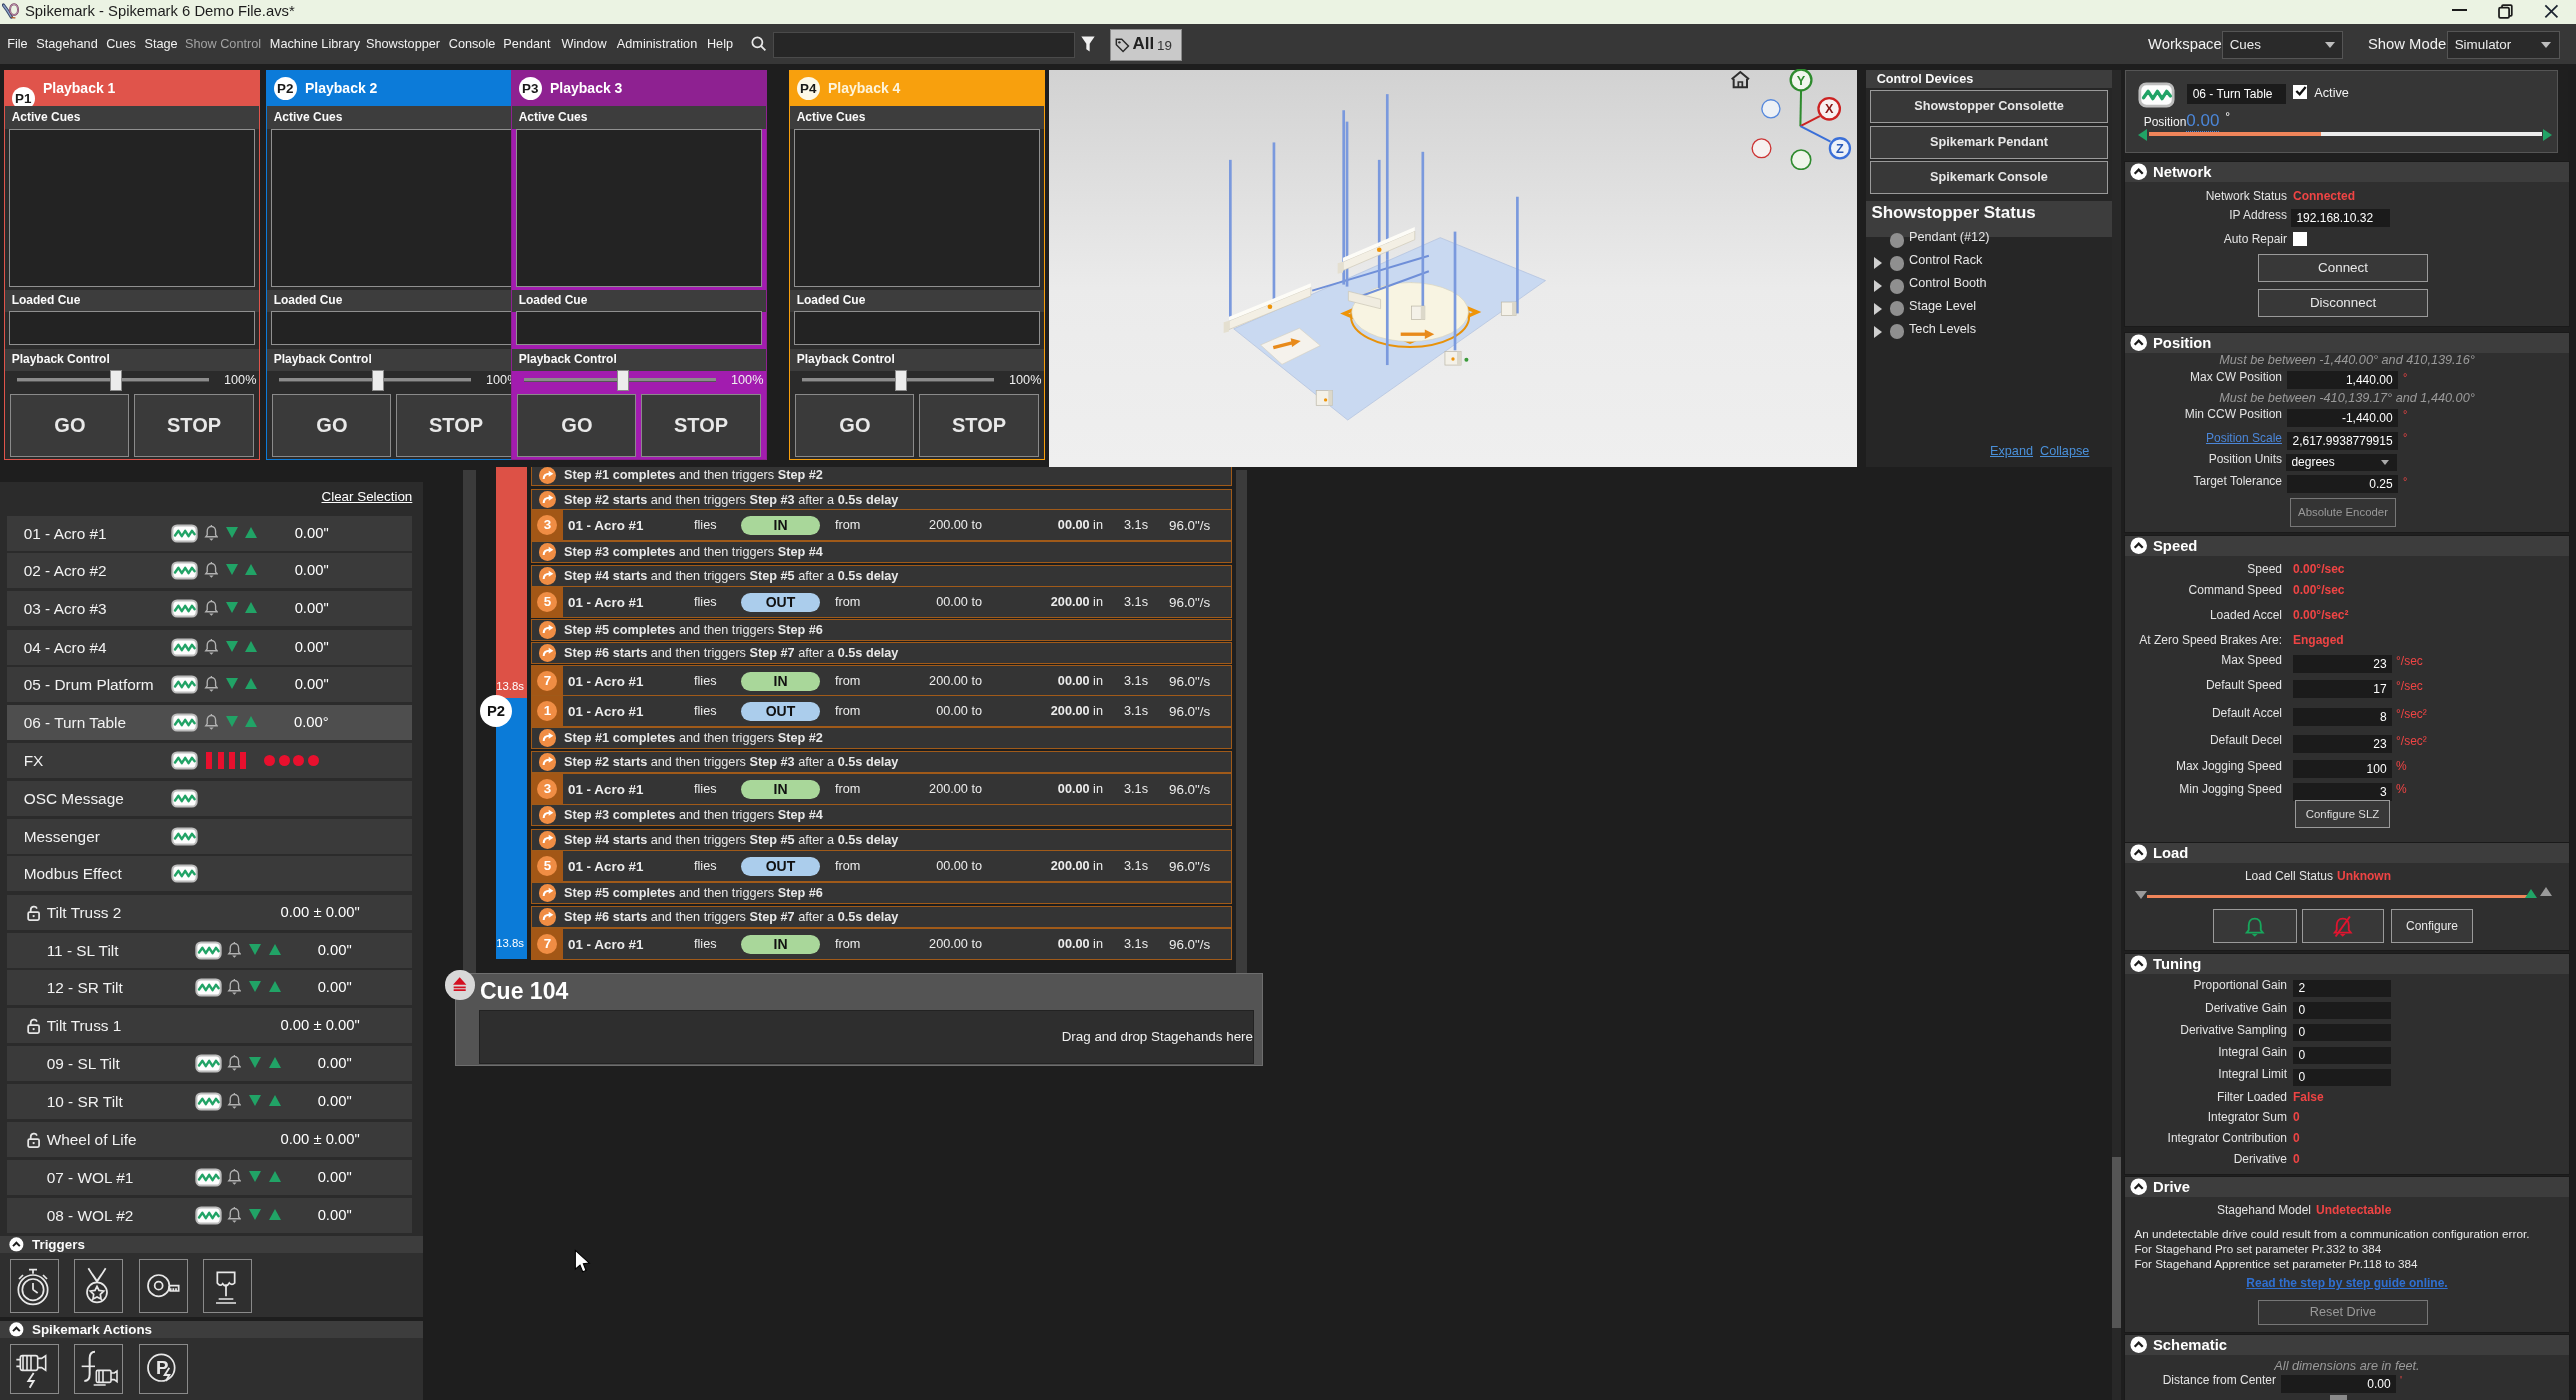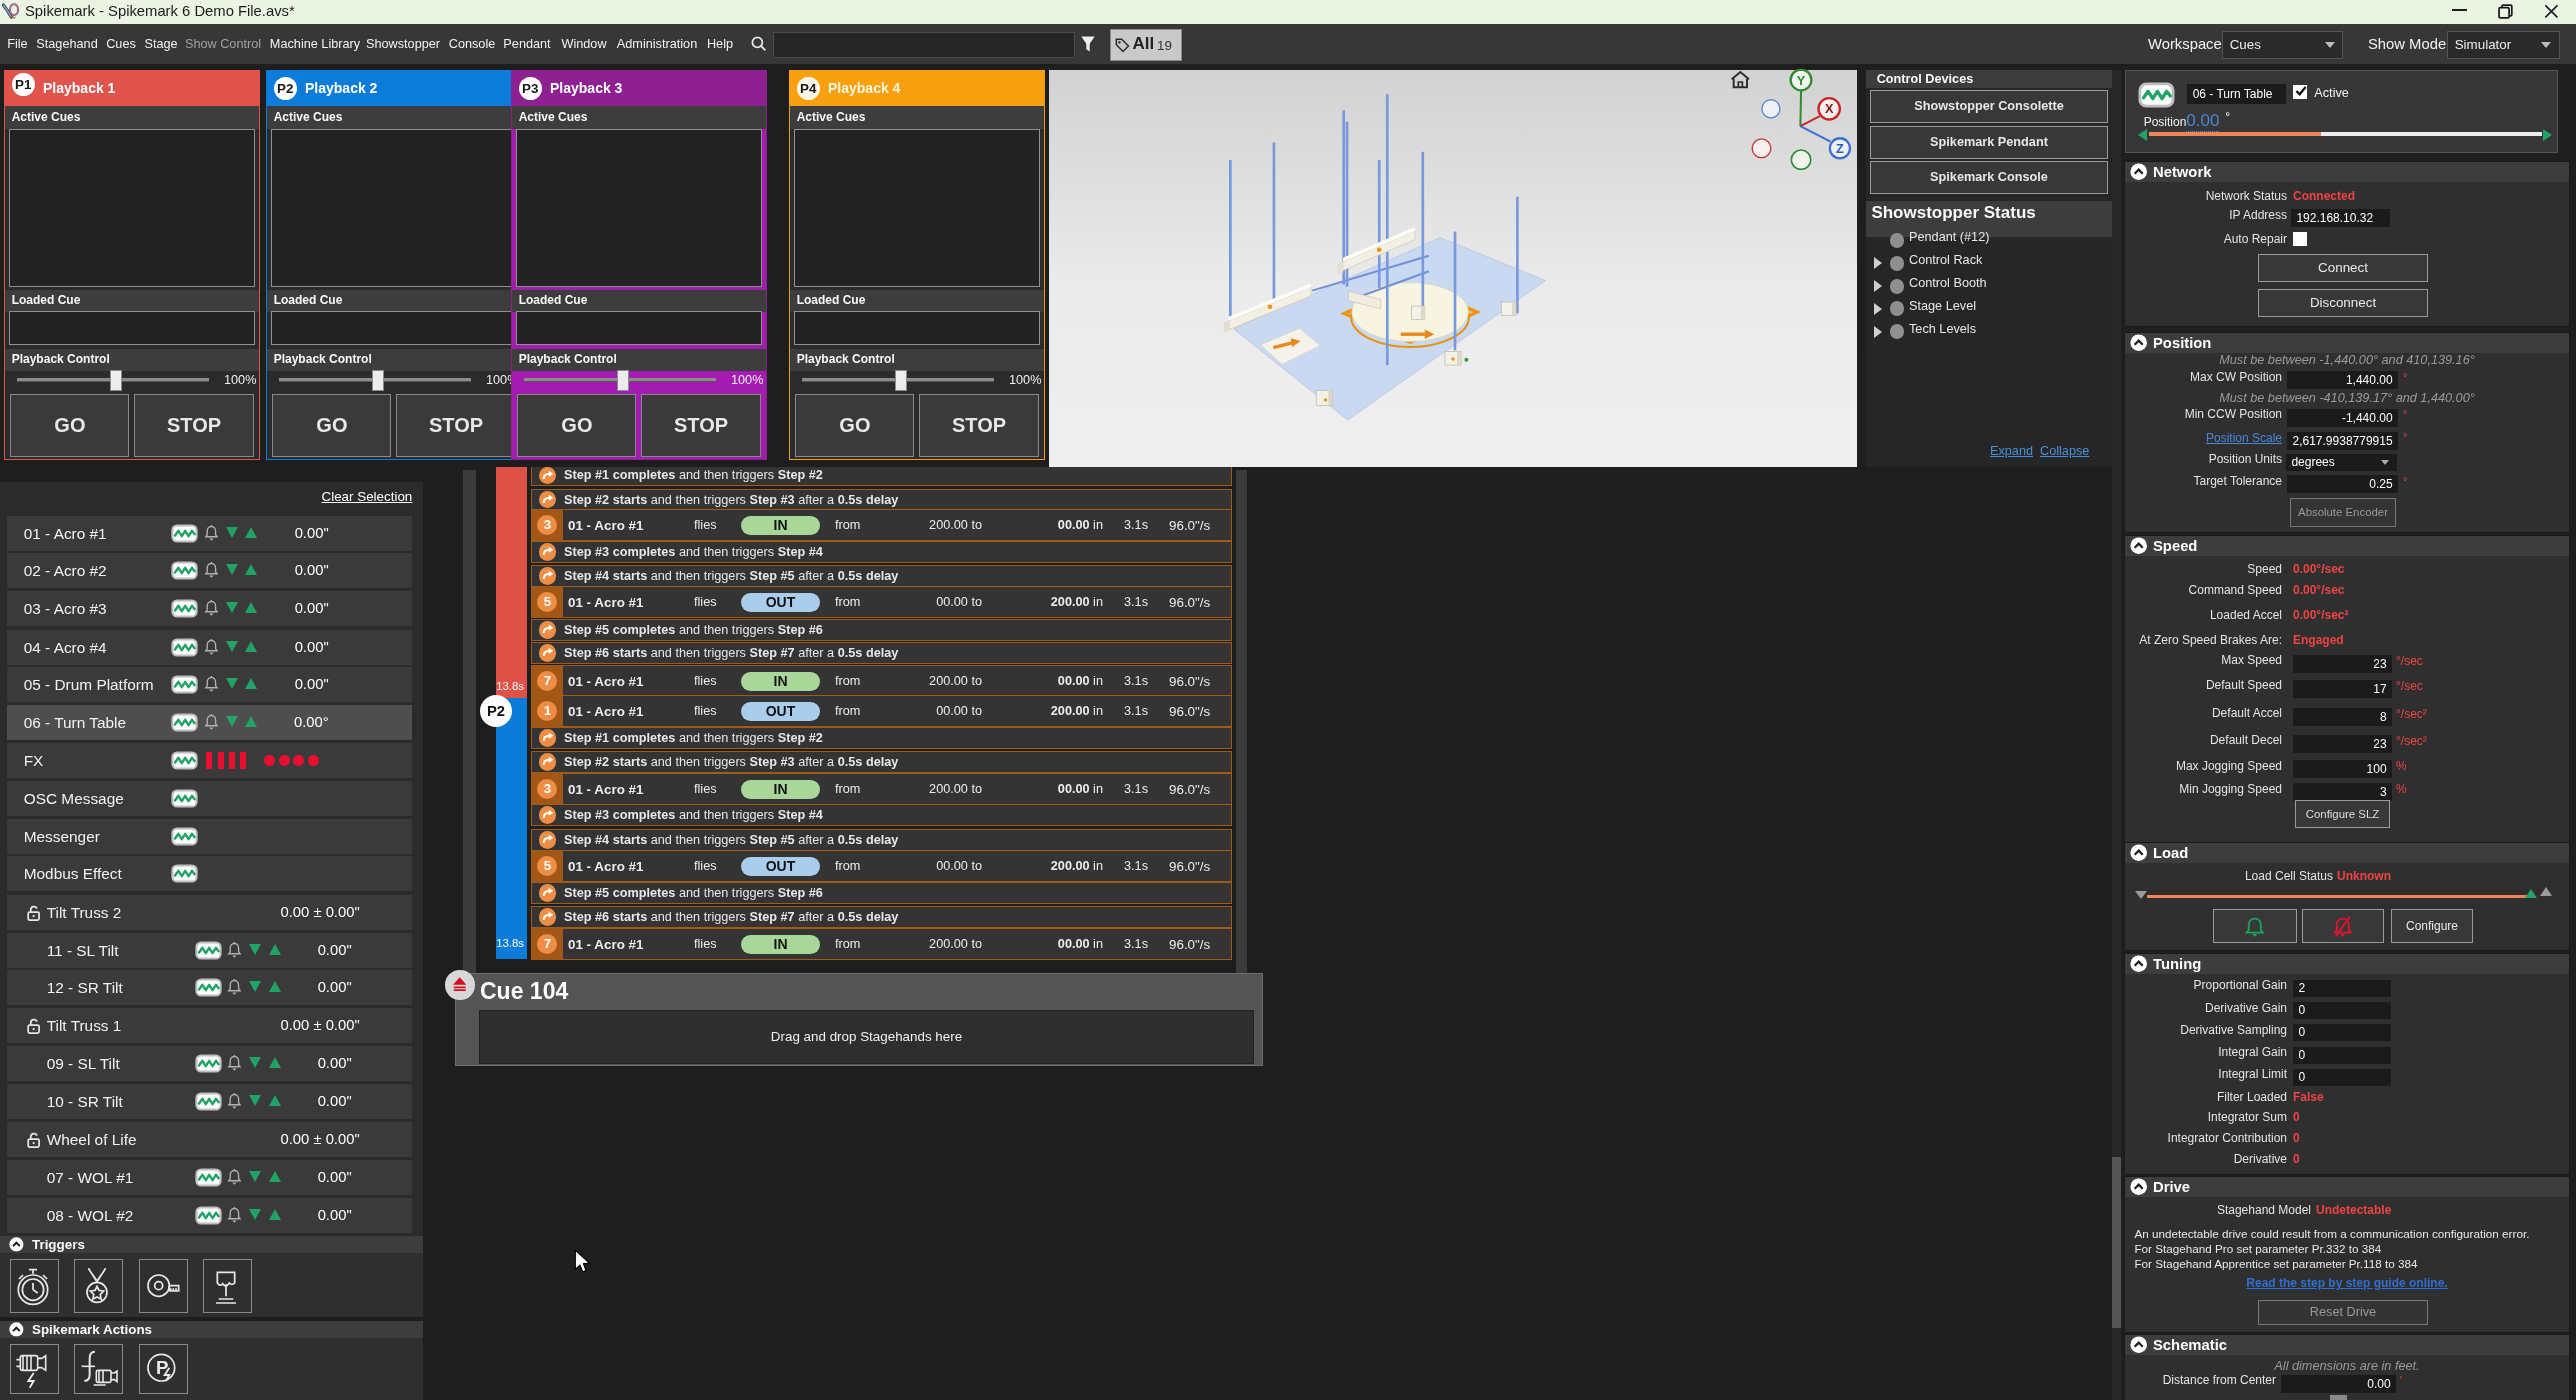--- a/index.html
+++ b/index.html
@@ -118,21 +118,21 @@
 <span class="a" style="left:102px;top:10.7px;width:0;height:0;border-left:5.4px solid transparent;border-right:5.4px solid transparent;border-top:6px solid #bdbdbd"></span>
       </div>
 <span class="a" style="left:2368px;top:0;line-height:40px;font-size:14.8px;color:#f2f2f2">Show Mode</span>
 <div class="a" style="left:2447px;top:6.7px;width:111px;height:26px;background:#2a2a2a;border:0.7px solid #555">
 <span class="a" style="left:6.7px;top:0;line-height:25.5px;font-size:13.4px;color:#ececec">Simulator</span>
 <span class="a" style="left:93px;top:10.7px;width:0;height:0;border-left:5.4px solid transparent;border-right:5.4px solid transparent;border-top:6px solid #bdbdbd"></span>
       </div>
 </div>
 <div class="a" style="left:4px;top:70px;width:254px;height:388px;background:#2b2b2b;border:1.3px solid #e0544b">
 <div class="a" style="left:0;top:0;width:254px;height:35px;background:#e0544b">
-<span class="a" style="left:6.7px;top:2px;width:23px;height:23px;border-radius:50%;background:#fff;color:#1a1a1a;font-weight:bold;font-size:13.4px;text-align:center;line-height:23px">P1</span>
+<span class="a" style="left:6.7px;top:16px;width:23px;height:23px;border-radius:50%;background:#fff;color:#1a1a1a;font-weight:bold;font-size:13.4px;text-align:center;line-height:23px">P1</span>
 <span class="a" style="left:38px;top:0;line-height:35px;font-size:14px;font-weight:bold;color:#fff">Playback 1</span>
       </div>
 <div class="a pbstrip" style="left:0;top:35px;width:247px;height:23px;line-height:23px">Active Cues</div>
 <div class="a" style="left:4px;top:58px;width:244px;height:156px;background:#232323;border:0.7px solid #909090"></div>
 <div class="a pbstrip" style="left:0;top:219px;width:247px;height:21.5px;line-height:21.5px">Loaded Cue</div>
 <div class="a" style="left:4px;top:240px;width:244px;height:32px;background:#232323;border:0.7px solid #909090"></div>
 <div class="a pbstrip" style="left:0;top:278px;width:247px;height:21.5px;line-height:21.5px">Playback Control</div>
 <div class="a" style="left:12px;top:307px;width:192px;height:2.7px;background:#8c8c8c;border-bottom:0.7px solid #555"></div>
 <div class="a" style="left:105px;top:299px;width:10px;height:19px;background:#ececec;border:0.7px solid #8a8a8a"></div>
 <span class="a" style="left:219px;top:290px;font-size:12.7px;color:#f0f0f0;line-height:38px">100%</span>
@@ -825,21 +825,21 @@
         <span class="a" style="left:349px;width:101px;text-align:right">200.00 to</span>
         <span class="a" style="left:470px;width:101px;text-align:right"><b>00.00</b> in</span>
         <span class="a" style="left:592px">3.1s</span>
         <span class="a" style="left:637px;font-size:13.4px">96.0"/s</span>
       </div>
 <span class="a" style="left:34px;top:228px;width:32px;height:32px;border-radius:50%;background:#fff;color:#111;font-weight:bold;font-size:14.8px;text-align:center;line-height:32px">P2</span>
 </div>
 <div class="a" style="left:455px;top:973px;width:806px;height:91px;background:#545454;border:1.3px solid #6e6e6e">
 <span class="a" style="left:24px;top:4px;font-size:23px;font-weight:bold;color:#fff">Cue 104</span>
 <div class="a" style="left:23px;top:36px;width:773px;height:52px;background:#2e2e2e;border:0.7px solid #222">
-<span class="a" style="left:0;top:0;width:773px;text-align:center;line-height:52px;font-size:13.4px;color:#f0f0f0">Drag and drop Stagehands here</span>
+<span class="a" style="left:0;top:0;width:773px;text-align:right;line-height:52px;font-size:13.4px;color:#f0f0f0">Drag and drop Stagehands here</span>
       </div>
 </div>
 <span class="a" style="left:445px;top:970px;width:29.5px;height:29.5px;border-radius:50%;background:#d8d8d8"></span>
 <svg class="a" style="left:451px;top:976px" width="17.4" height="17.4" viewBox="0 0 26 26">
       <path d="M13 2 L23 13 H3 z" fill="#d31021"></path>
       <path d="M4 17 h18 M4 21 h18" stroke="#d31021" stroke-width="2.6"></path>
     </svg>
 <svg class="a" style="left:574px;top:1249px" width="17.4" height="25.5" viewBox="0 0 26 38">
       <path d="M2 2 L2 30 L9 24 L13 34 L18 32 L14 22 L23 21 z" fill="#fff" stroke="#000" stroke-width="1.6"></path>
     </svg>

